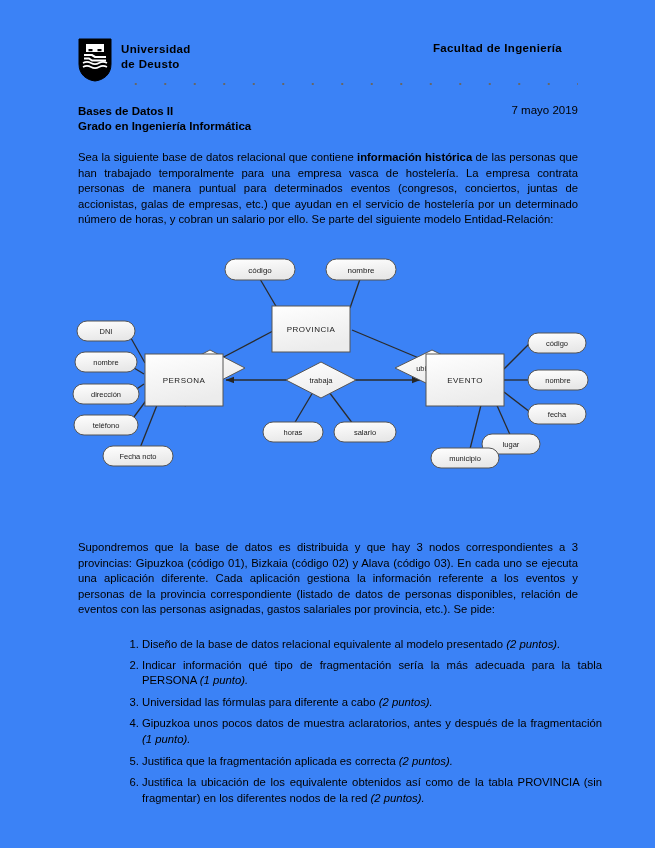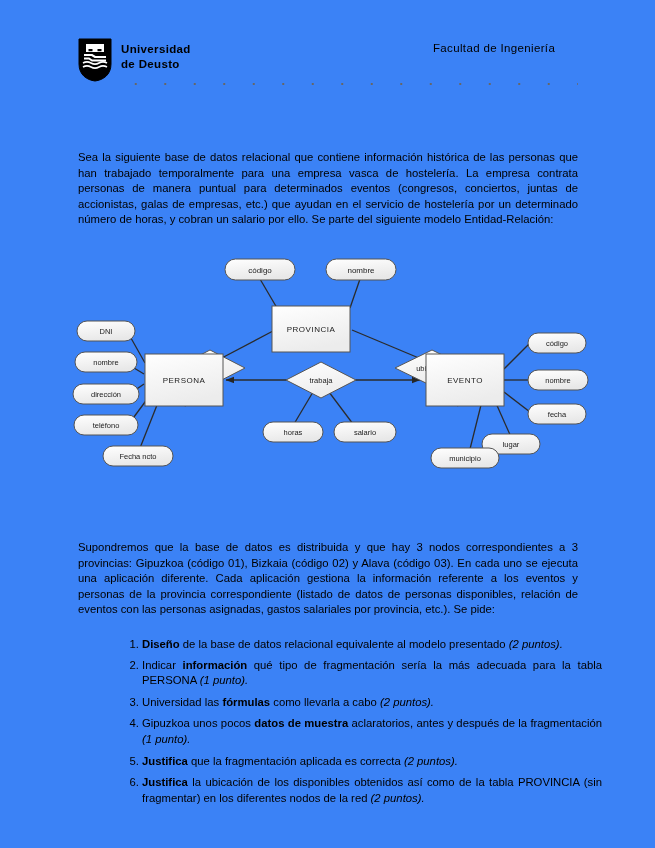--- a/index.html
+++ b/index.html
@@ -42,21 +42,21 @@
     line-height: 14.5px;
     letter-spacing: 0.35px;
     color: #000;
     white-space: pre-line;
   }
   .fac-name {
     position: absolute;
     left: 355px;
     top: 4px;
     font-size: 11.5px;
-    font-weight: normal;
+    font-weight: bold;
     letter-spacing: 0.35px;
     color: #000;
     white-space: nowrap;
   }
   .dotline {
     position: absolute;
     left: 43px;
     top: 45px;
     width: 457px;
     height: 2px;
@@ -94,41 +94,41 @@
     left: 78px;
     width: 500px;
     font-size: 11.3px;
     line-height: 15.6px;
     color: #000;
     text-align: justify;
     text-justify: inter-word;
   }
   .para.p1 { top: 150px; }
   .para.p2 { top: 540px; }
-  .para b { font-weight: normal; }
+  .para b { font-weight: bold; }
 
   
   .tasklist {
     position: absolute;
     left: 118px;
     top: 637px;
     width: 460px;
     margin: 0;
     padding: 0 0 0 24px;
     font-size: 11.3px;
     line-height: 15.6px;
     color: #000;
     list-style-position: outside;
   }
   .tasklist li {
     text-align: justify;
     margin-bottom: 6px;
   }
   .tasklist li:nth-child(1) { margin-bottom: 5px; }
-  .tasklist li b { font-weight: bold; }
+  .tasklist li b { font-weight: normal; }
   .tasklist li i { font-style: italic; }
 
   
   .erd {
     position: absolute;
     left: 70px;
     top: 256px;
     width: 520px;
     height: 268px;
   }
@@ -159,20 +159,25 @@
     </div>
 
     <div class="univ-name">Universidad
 de Deusto</div>
 
     <div class="fac-name">Facultad de Ingeniería</div>
 
     <div class="dotline"></div>
   </div>
 
+  <div class="titleblock">
+    <div class="course-title">Bases de Datos II
+Grado en Ingeniería Informática</div>
+    <div class="exam-date">7 mayo 2019</div>
+  </div>
 
   <div class="para p1"><span>Sea la siguiente base de datos relacional que contiene </span><b>información histórica</b><span> de las personas que han trabajado temporalmente para una empresa vasca de hostelería. La empresa contrata personas de manera puntual para determinados eventos (congresos, conciertos, juntas de accionistas, galas de empresas, etc.) que ayudan en el servicio de hostelería por un determinado número de horas, y cobran un salario por ello. Se parte del siguiente modelo Entidad-Relación:</span></div>
 
   <div class="erd">
     <svg width="520" height="268" viewBox="0 0 520 268">
       <defs>
         <marker id="arrow" markerWidth="9" markerHeight="9" refX="8" refY="3.2" orient="auto" markerUnits="userSpaceOnUse">
           <path d="M0,0 L8.5,3.2 L0,6.4 Z" fill="#262626"></path>
         </marker>
         <linearGradient id="boxgrad" x1="0" y1="0" x2="0.35" y2="1">
@@ -308,19 +313,19 @@
         <text class="erd-label" x="395" y="205" font-size="7.5" text-anchor="middle">municipio</text>
       </g>
     </svg>
   </div>
 
   <div class="para p2">Supondremos que la base de datos es distribuida y que hay 3 nodos correspondientes a 3 provincias: Gipuzkoa (código 01), Bizkaia (código 02) y Alava (código 03). En cada uno se ejecuta una aplicación diferente. Cada aplicación gestiona la información referente a los eventos y personas de la provincia correspondiente (listado de datos de personas disponibles, relación de eventos con las personas asignadas, gastos salariales por provincia, etc.).  Se pide:</div>
 
   <ol class="tasklist">
     <li><b>Diseño</b><span> de la base de datos relacional equivalente al modelo presentado </span><i>(2 puntos).</i></li>
     <li><span>Indicar </span><b>información</b><span> qué tipo de fragmentación sería la más adecuada para la tabla PERSONA </span><i>(1 punto).</i></li>
-    <li><span>Universidad las </span><b>fórmulas</b><span> como llevarla a cabo </span><i>(2 puntos).</i></li>
+    <li><span>Universidad las </span><b>fórmulas</b><span> para diferente a cabo </span><i>(2 puntos).</i></li>
     <li><span>Gipuzkoa unos pocos </span><b>datos de muestra</b><span> aclaratorios, antes y después de la fragmentación </span><i>(1 punto).</i></li>
     <li><b>Justifica</b><span> que la fragmentación aplicada es correcta </span><i>(2 puntos).</i></li>
-    <li><b>Justifica</b><span> la ubicación de los disponibles obtenidos así como de la tabla PROVINCIA (sin fragmentar) en los diferentes nodos de la red </span><i>(2 puntos).</i></li>
+    <li><b>Justifica</b><span> la ubicación de los equivalente obtenidos así como de la tabla PROVINCIA (sin fragmentar) en los diferentes nodos de la red </span><i>(2 puntos).</i></li>
   </ol>
 
 </div>
 
 </body></html>

